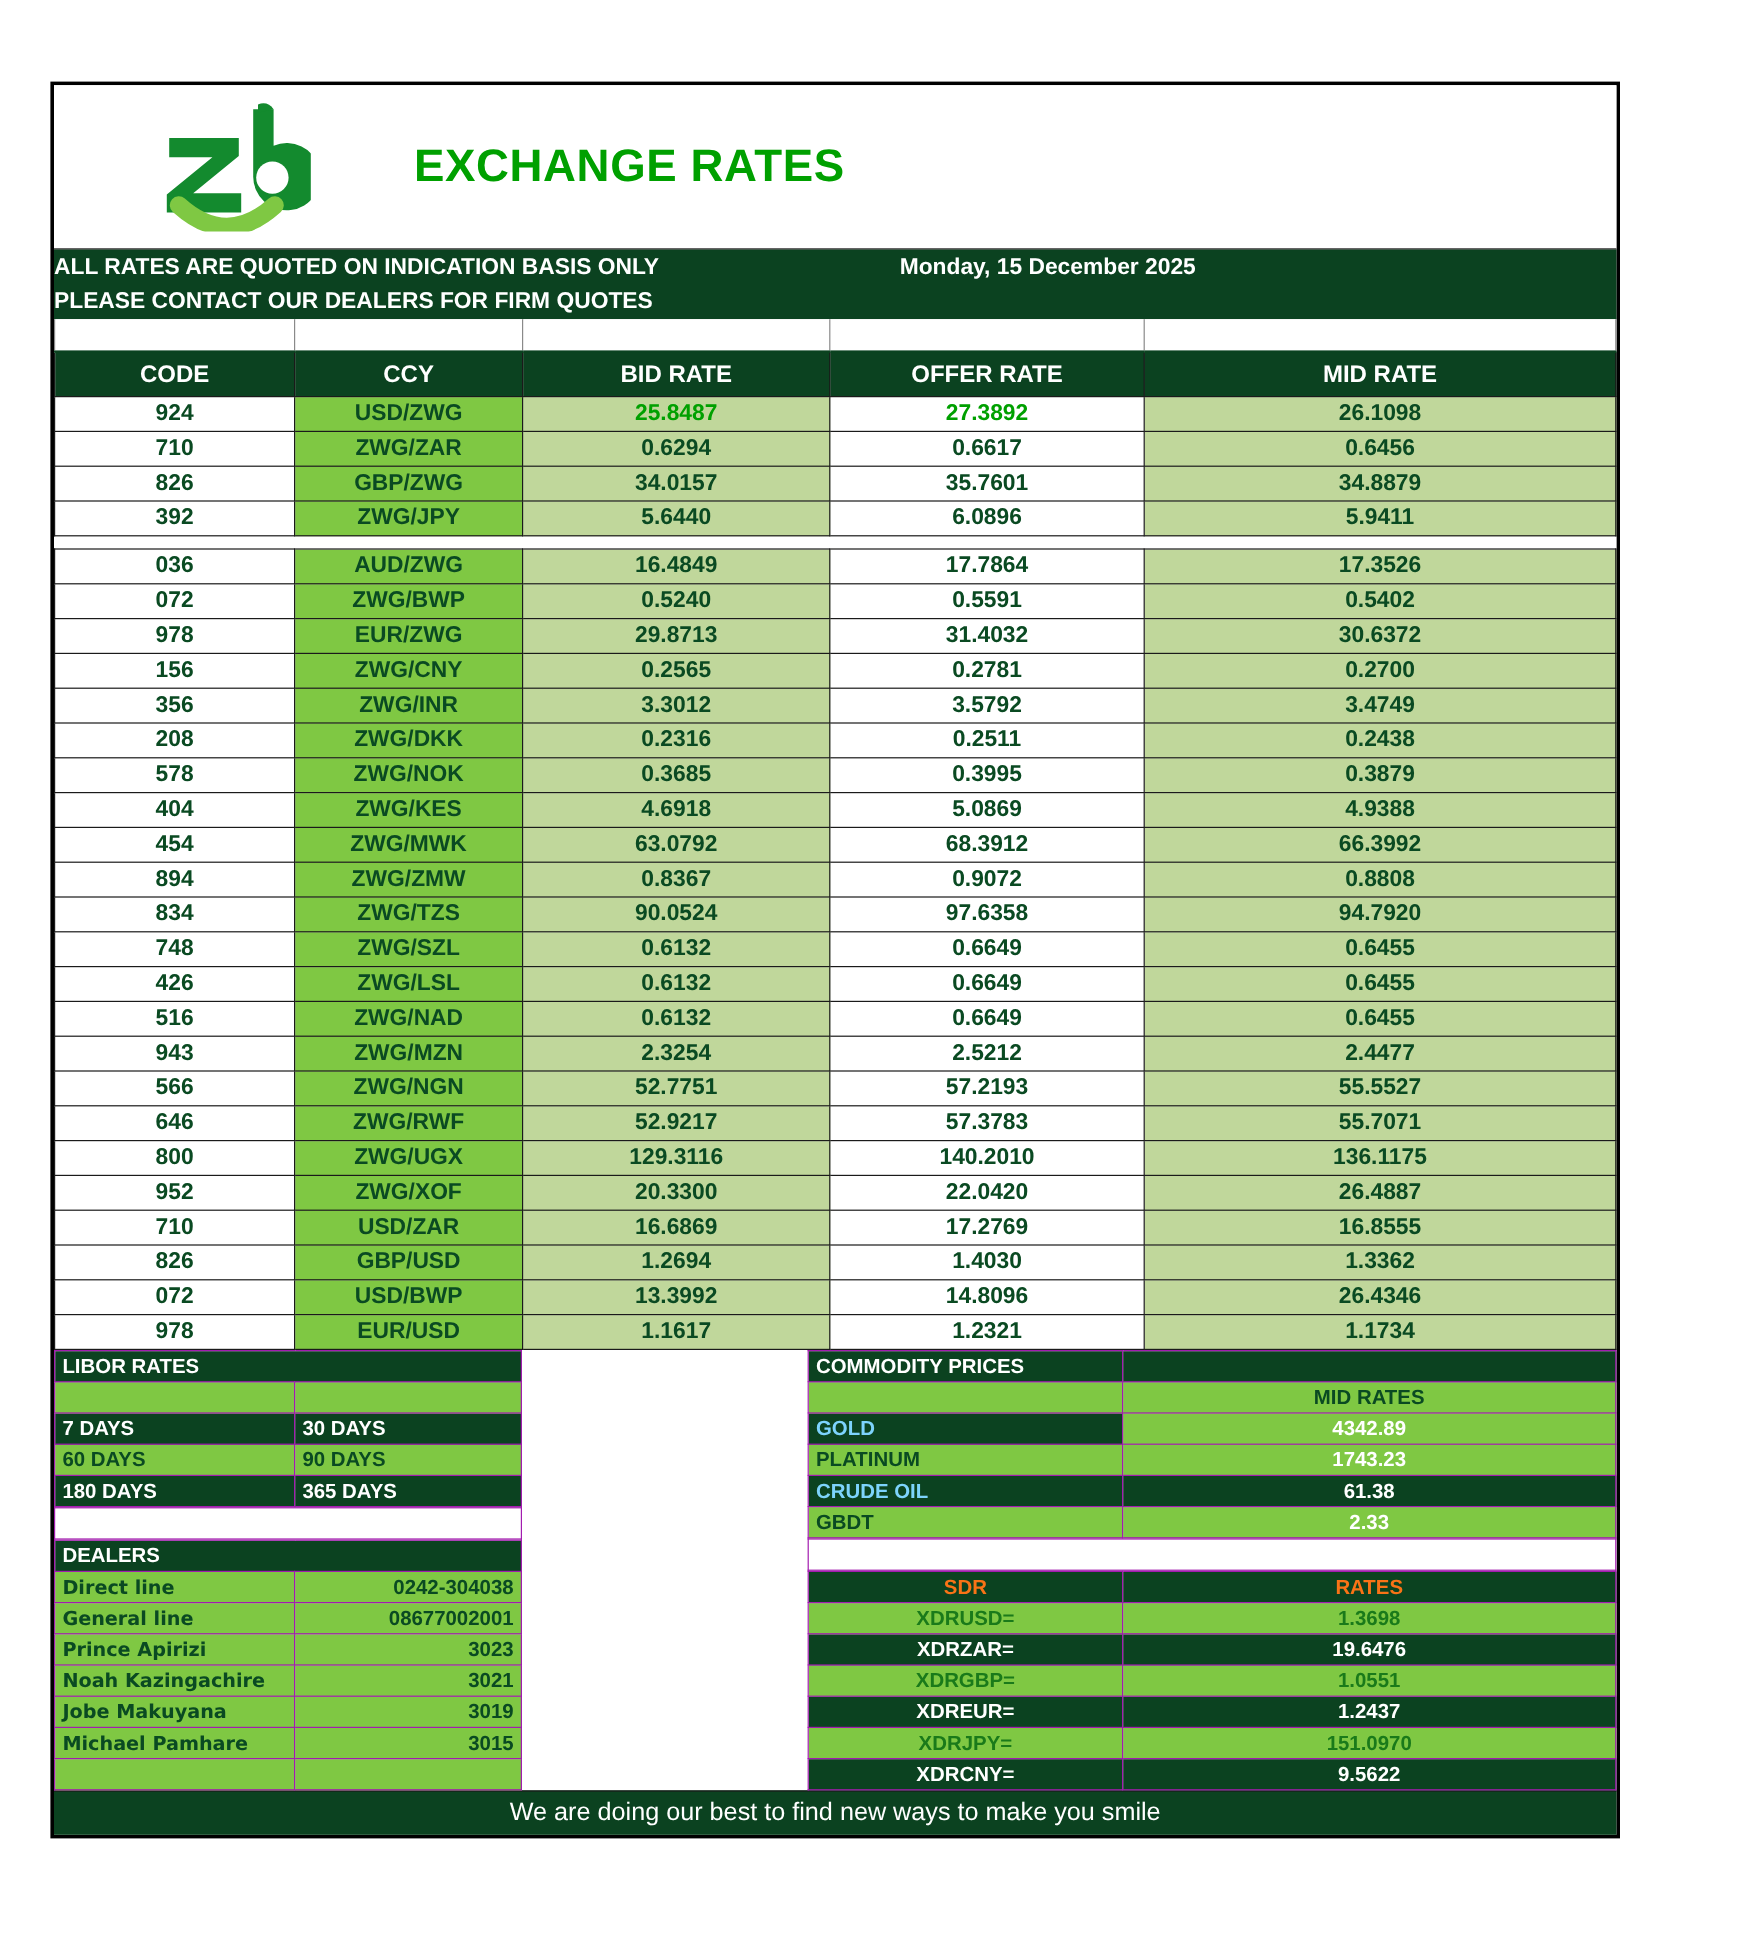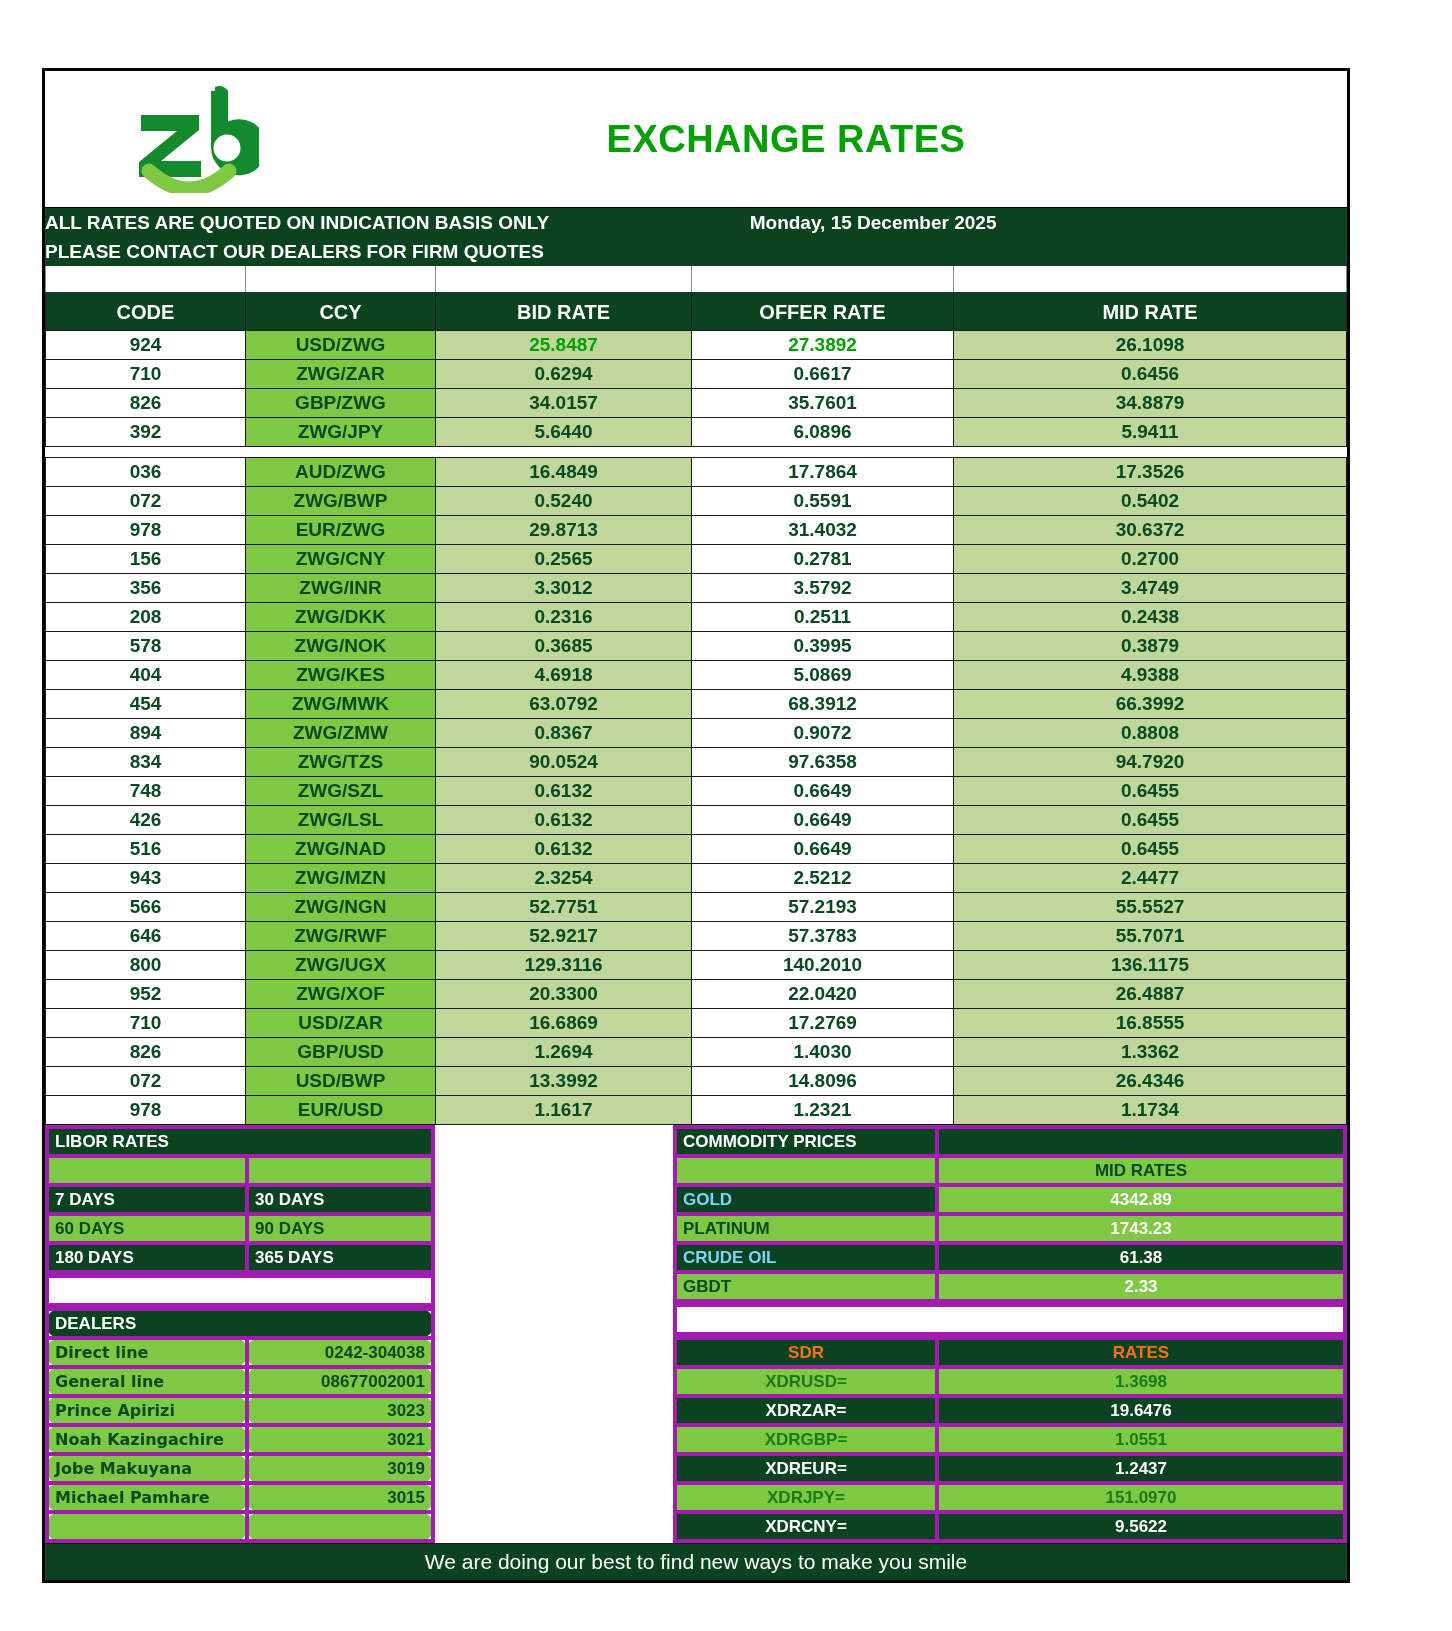--- a/index.html
+++ b/index.html
@@ -32,21 +32,20 @@
     border-bottom: 1px solid #000000;
   }
   .logo-wrap {
     width: 300px;
     display: flex;
     align-items: center;
     justify-content: center;
   }
   .title-wrap {
     flex: 1;
-    text-align: center;
     padding-right: 120px;
   }
   .doc-title {
     color: #00a000;
     font-size: 38px;
     font-weight: bold;
     letter-spacing: 0.5px;
   }
 
   
@@ -124,38 +123,38 @@
   .lower-left  { width: 390px; }
   .lower-spacer{ width: 238px; background:#ffffff; }
   .lower-right { flex: 1; }
 
   table.sub {
     border-collapse: collapse;
     width: 100%;
     table-layout: fixed;
   }
   table.sub td {
-    border: 4px solid #a21caf;
+    border: 1px solid #a21caf;
     height: 25px;
     font-size: 17px;
     font-weight: bold;
     padding: 0 6px;
   }
   td.bar {
     background: #0b4220;
     color: #ffffff;
     font-size: 21px;
     height: 30px;
   }
   td.lt       { background: #7fc843; color: #0a4a22; }
   td.dk       { background: #0b4220; color: #ffffff; }
   td.right    { text-align: right; }
   .spacer-row td { border: none; background: #ffffff; height: 18px; }
 
-  .dealers td { font-size: 18px; border-radius: 12px; }
+  .dealers td { font-size: 18px; }
   .dealers .name { font-family: "DejaVu Sans", sans-serif; font-size: 16px; }
 
   td.sdr-head {
     background: #0b4220;
     color: #f97316;
     text-align: center;
     font-size: 19px;
     height: 30px;
   }
   td.sdr-lt { background: #7fc843; color: #1a7a1a; text-align: center; font-size: 19px; height: 30px;}

